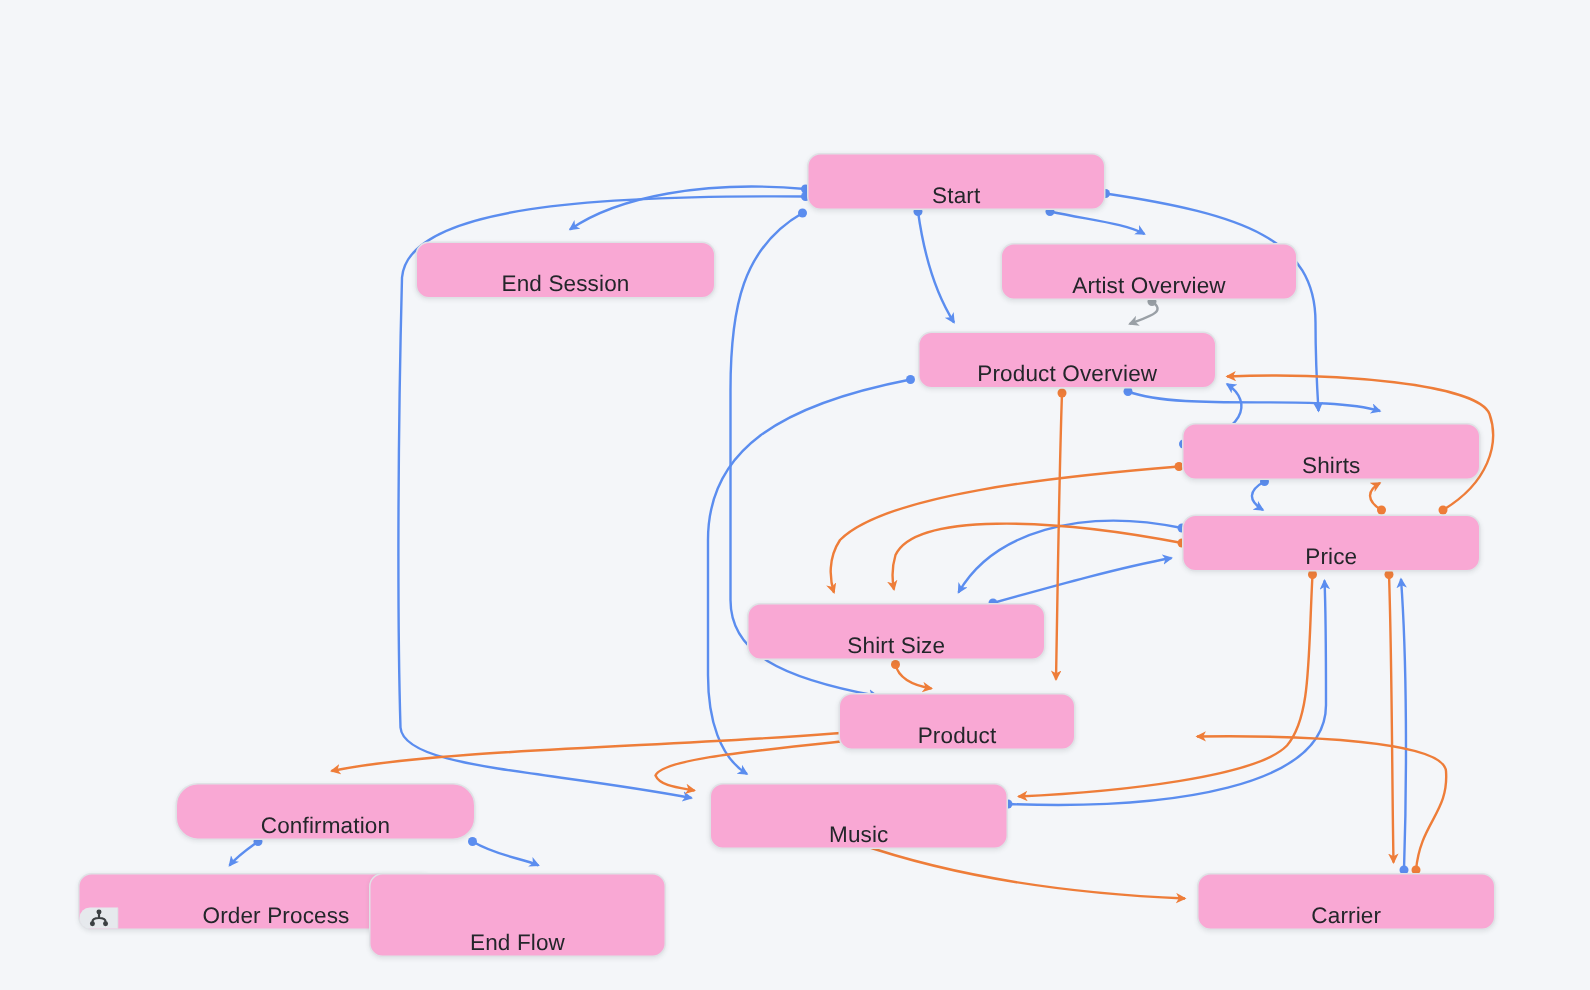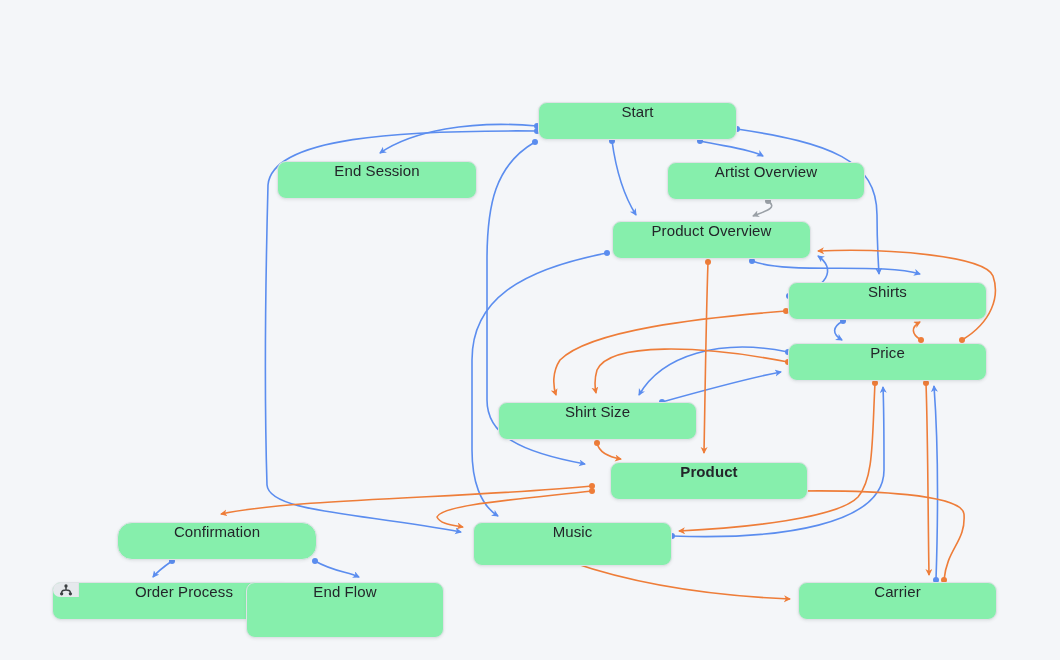--- a/index.html
+++ b/index.html
@@ -13,25 +13,25 @@
     background:#f4f6f9;
     overflow:hidden;
   }
   #edge-layer{
     position:absolute;left:0;top:0;width:1060px;height:660px;
     pointer-events:none;
   }
   .node{
     position:absolute;
     box-sizing:border-box;
-    background:#86efac;
+    background:#f9a8d4;
     border:1px solid #dfe2e6;
     border-radius:9px;
     box-shadow:0 1px 3px rgba(60,64,67,.10);
-    display:flex;align-items:flex-start;
+    display:flex;align-items:flex-end;
     cursor:pointer;
   }
   .node .label{
     flex:1;
     display:flex;align-items:center;justify-content:center;
     font-size:15px;
     color:#23262a;
     letter-spacing:.1px;
     white-space:nowrap;
     padding:0 10px;
@@ -138,21 +138,21 @@
       </div>
       <div class="node" style="left: 788px; top: 282px; width: 199px; height: 38px;">
         <div class="label">Shirts</div>
       </div>
       <div class="node" style="left: 788px; top: 343px; width: 199px; height: 38px;">
         <div class="label">Price</div>
       </div>
       <div class="node" style="left: 498px; top: 402px; width: 199px; height: 38px;">
         <div class="label">Shirt Size</div>
       </div>
-      <div class="node" style="left: 610px; top: 462px; width: 198px; height: 38px; font-weight: bold;">
+      <div class="node" style="left: 559px; top: 462px; width: 158px; height: 38px;">
         <div class="label">Product</div>
       </div>
       <div class="node" style="left: 117px; top: 522px; width: 200px; height: 38px; border-radius: 15px;">
         <div class="label">Confirmation</div>
       </div>
       <div class="node" style="left: 473px; top: 522px; width: 199px; height: 44px;">
         <div class="label">Music</div>
       </div>
       <div class="node" style="left: 52px; top: 582px; width: 238px; height: 38px;">
         <div class="icon-strip">

